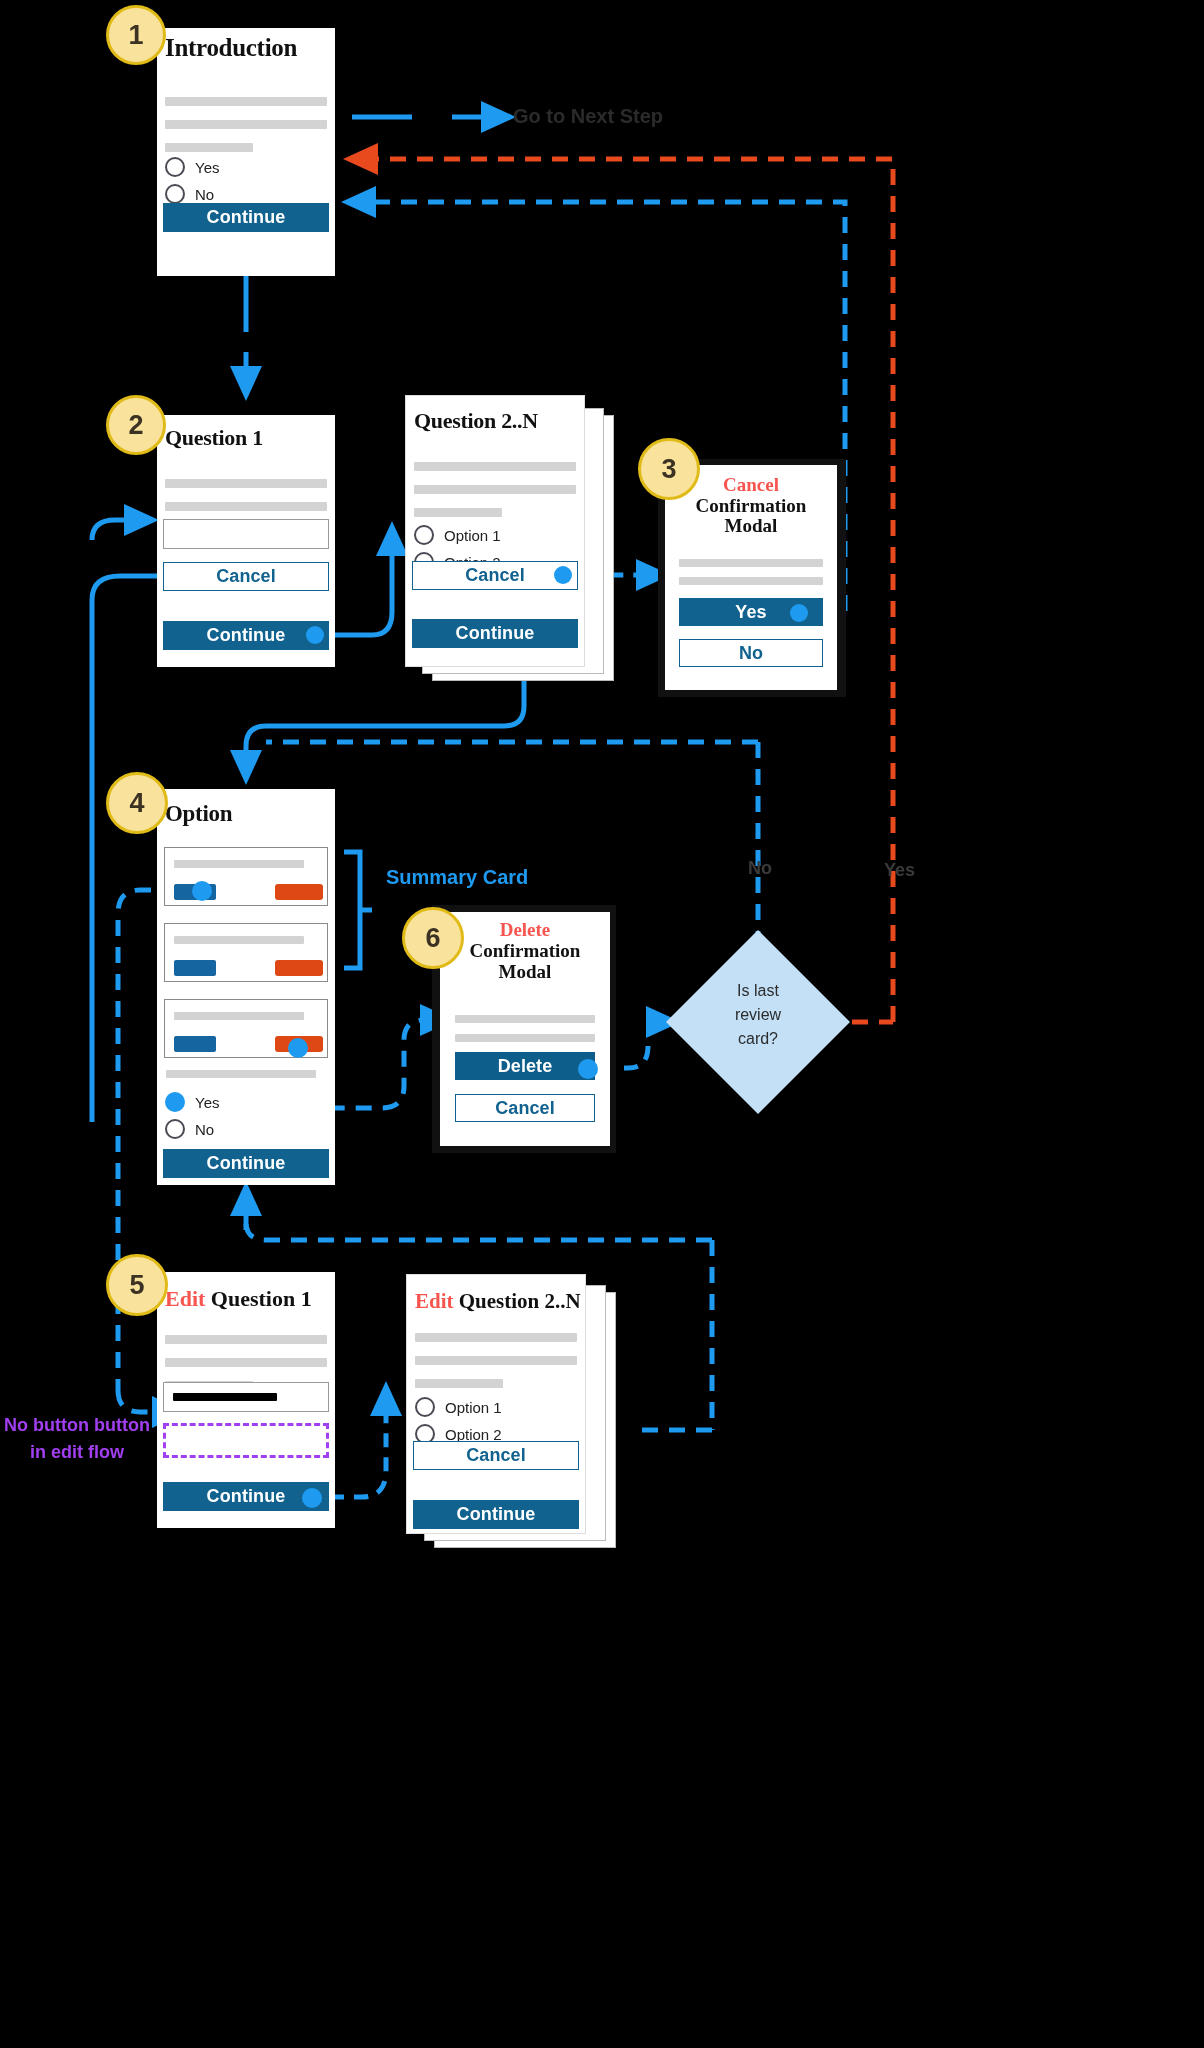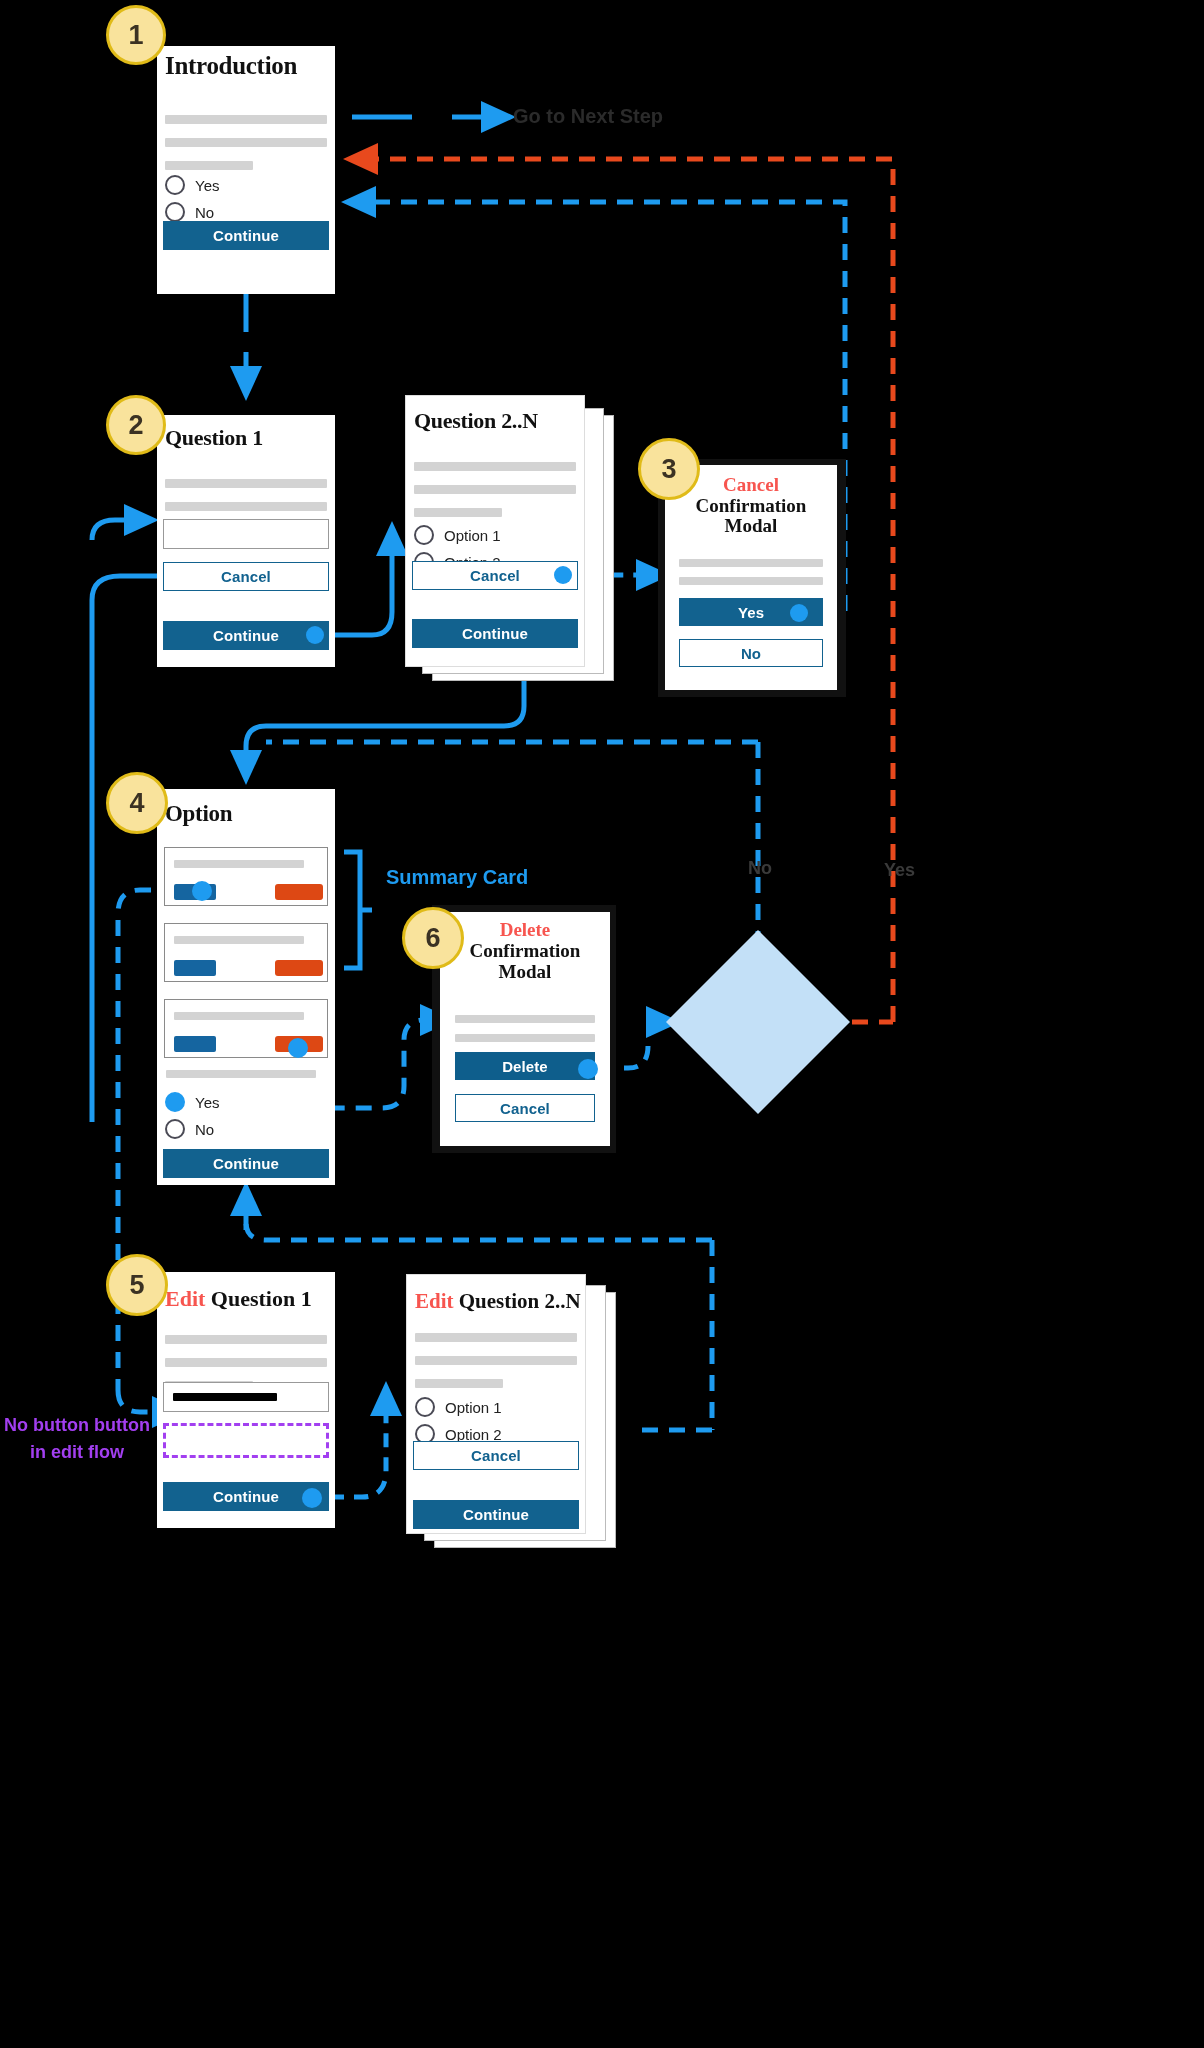--- a/index.html
+++ b/index.html
@@ -9,21 +9,21 @@
   
   .card{background:#fff;box-sizing:border-box;}
   .card-title{font-family:"Liberation Serif",serif;font-weight:bold;color:#111;letter-spacing:-.3px;}
   .bar{background:#d3d3d3;height:9px;border-radius:1px;}
   .bar.dark{background:#000;height:8px;}
   .radio{width:20px;height:20px;border:2.4px solid #4a4a55;border-radius:50%;box-sizing:border-box;display:inline-block;vertical-align:middle;}
   .radio.filled{background:#1e9bf0;border-color:#1e9bf0;}
   .radio-row{display:flex;align-items:center;gap:10px;font-family:"Liberation Sans",sans-serif;font-size:15px;color:#222;}
   .textfield{border:1px solid #999;background:#fff;box-sizing:border-box;}
   .btn{box-sizing:border-box;display:flex;align-items:center;justify-content:center;
-       font-weight:bold;font-size:15px;font-family:"Liberation Sans",sans-serif;letter-spacing:.1px;}
+       font-weight:bold;font-size:18px;font-family:"Liberation Sans",sans-serif;letter-spacing:.1px;}
   .btn-primary{background:#12628f;color:#fff;}
   .btn-danger-primary{background:#0e5e8c;color:#fff;}
   .btn-outline{background:#fff;color:#12628f;border:1.6px solid #12628f;}
   .num{border-radius:50%;background:#f9e39c;border:3px solid #e0bb18;color:#3b3223;
        font-family:"Liberation Sans",sans-serif;font-weight:bold;display:flex;align-items:center;justify-content:center;}
   .dot{border-radius:50%;background:#1e9bf0;}
   .lbl{font-family:"Liberation Sans",sans-serif;font-weight:bold;}
   .sumcard{border:1px solid #8a8a8a;background:#fff;box-sizing:border-box;}
   .pill-blue{background:#1565a0;height:16px;border-radius:2px;}
   .pill-orange{background:#dd4814;height:16px;border-radius:3px;}
@@ -84,21 +84,21 @@
     <path d="M246 1230 L246 1200" fill="none" stroke="#1e9bf0" stroke-width="5" marker-end="url(#ar-blue)"></path>
     <path d="M712 1240 L266 1240 Q246 1240 246 1222 L246 1206" fill="none" stroke="#1e9bf0" stroke-width="5" stroke-dasharray="16 11"></path>
     <path d="M712 1240 L712 1430" fill="none" stroke="#1e9bf0" stroke-width="5" stroke-dasharray="16 11"></path>
     <path d="M712 1430 L632 1430" fill="none" stroke="#1e9bf0" stroke-width="5" stroke-dasharray="16 11"></path>
 
     <path d="M330 1497 L362 1497 Q386 1497 386 1470 L386 1400" fill="none" stroke="#1e9bf0" stroke-width="5" stroke-dasharray="14 10" marker-end="url(#ar-blue)"></path>
 
     <path d="M344 852 L360 852 L360 910 L372 910 M360 910 L360 968 L344 968" fill="none" stroke="#1e9bf0" stroke-width="5"></path>
   </svg>
 
-  <div class="abs card" style="left:157px;top:46px;width:178px;height:248px;">
+  <div class="abs card" style="left:157px;top:28px;width:178px;height:248px;">
     <div class="card-title abs" style="left:8px;top:6px;font-size:25px;">Introduction</div>
     <div class="bar abs" style="left:8px;top:69px;width:162px;"></div>
     <div class="bar abs" style="left:8px;top:92px;width:162px;"></div>
     <div class="bar abs" style="left:8px;top:115px;width:88px;"></div>
     <div class="radio-row abs" style="left:8px;top:129px;">
       <span class="radio"></span>
       <span>Yes</span>
     </div>
     <div class="radio-row abs" style="left:8px;top:156px;">
       <span class="radio"></span>
@@ -206,20 +206,25 @@
     <div class="btn btn-danger-primary abs" style="left:15px;top:140px;width:140px;height:28px;">Delete</div>
     <div class="btn btn-outline abs" style="left:15px;top:182px;width:140px;height:28px;">Cancel</div>
   </div>
   <div class="num abs" style="left:402px;top:907px;width:56px;height:56px;font-size:27px;">6</div>
   <div class="dot abs" style="left:578px;top:1059px;width:20px;height:20px;"></div>
 
   <div class="abs" style="left:662px;top:926px;width:192px;height:192px;">
     <svg width="192" height="192" viewBox="0 0 192 192">
       <polygon points="96,4 188,96 96,188 4,96" fill="#c3e0f7"></polygon>
     </svg>
+    <div class="abs" style="left:0;top:53px;width:192px;text-align:center;font-family:'Liberation Sans',sans-serif;font-size:16px;color:#2b2b2b;line-height:1.5;">
+      <div>Is last</div>
+      <div>review</div>
+      <div>card?</div>
+    </div>
   </div>
   <div class="abs lbl" style="left:748px;top:858px;font-size:18px;color:#3a3a3a;">No</div>
   <div class="abs lbl" style="left:884px;top:860px;font-size:18px;color:#3a3a3a;">Yes</div>
 
   <div class="abs card" style="left:157px;top:1272px;width:178px;height:256px;">
     <div class="abs" style="left:8px;top:14px;font-family:'Liberation Serif',serif;font-weight:bold;font-size:22px;white-space:nowrap;">
       <span class="ttl-red">Edit</span>
       <span style="color:#111;">Question 1</span>
     </div>
     <div class="bar abs" style="left:8px;top:63px;width:162px;"></div>

